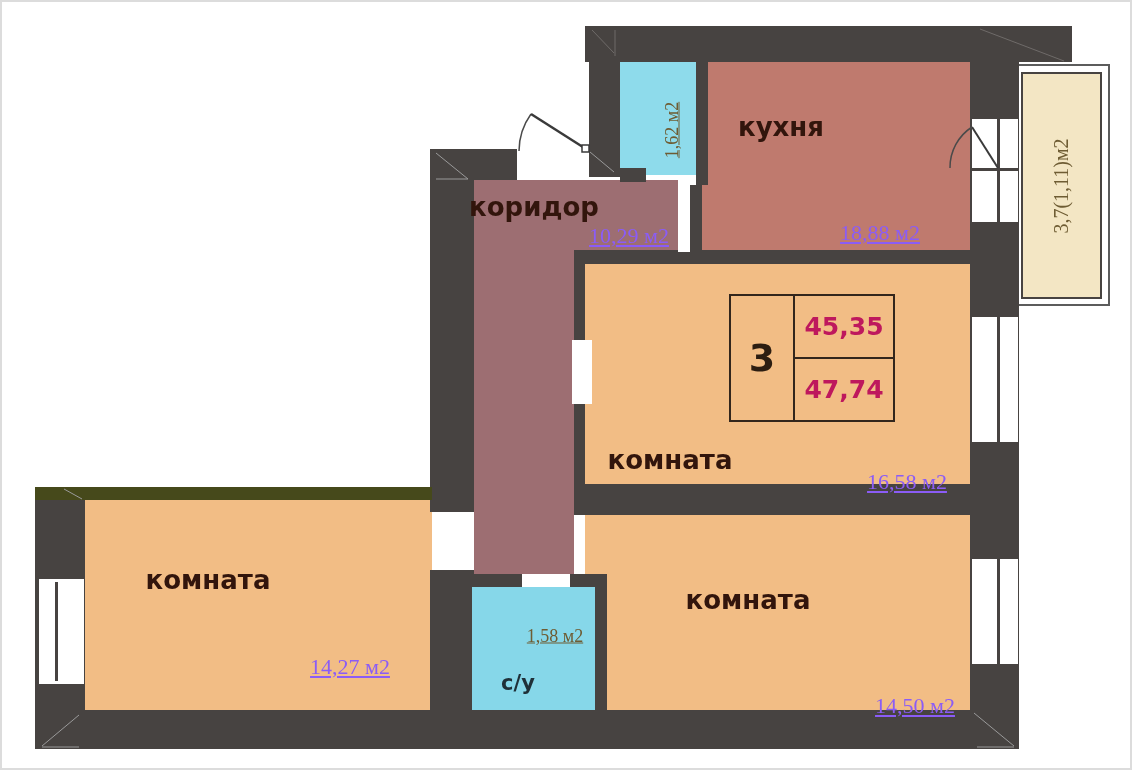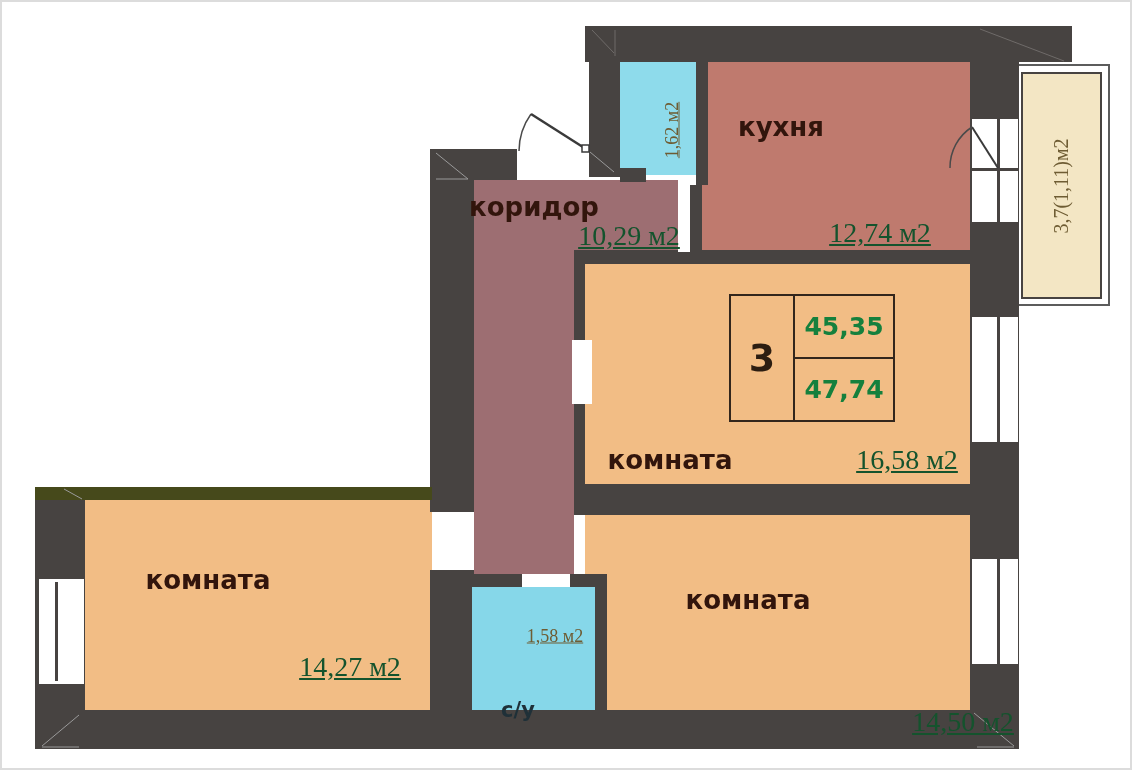--- a/index.html
+++ b/index.html
@@ -62,50 +62,50 @@
   .mull-h{background:#474341;height:3px;}
 
   
   .balcony-outer{left:1011px;top:62px;width:97px;height:242px;border:2px solid #5c5c5c;box-sizing:border-box;background:transparent;}
   .balcony-inner{left:1019px;top:70px;width:81px;height:227px;border:2px solid #474341;box-sizing:border-box;}
 
   
   .ctr{position:absolute;transform:translate(-50%,-50%);white-space:nowrap;z-index:6;text-align:right;}
   .ctr-v{position:absolute;transform:translate(-50%,-50%) rotate(-90deg);white-space:nowrap;z-index:6;}
   .room-name{font-family:"DejaVu Sans",sans-serif;font-weight:bold;font-size:26px;color:#32150c;letter-spacing:0;}
-  .area-txt{font-family:"Liberation Serif",serif;font-size:28px;color:#14532d;text-decoration:underline;}
+  .area-txt{font-family:"Liberation Serif",serif;font-size:22px;color:#8b5cf6;text-decoration:underline;}
   .area-txt-sm{font-family:"Liberation Serif",serif;font-size:18px;color:#6e5c33;text-decoration:underline;}
   .area-txt-nl{font-family:"Liberation Serif",serif;font-size:20px;color:#6e5c33;}
   .bath-name{font-family:"DejaVu Sans",sans-serif;font-weight:bold;font-size:21px;color:#1f3038;}
 
   .p-name-kitchen{left:779px;top:125px;}
   .p-area-kitchen{left:878px;top:231px;}
   .p-name-corridor{left:532px;top:205px;}
   .p-area-corridor{left:627px;top:234px;}
   .p-name-room-top{left:668px;top:458px;}
-  .p-area-room-top{left:905px;top:458px;}
+  .p-area-room-top{left:905px;top:480px;}
   .p-name-room-left{left:206px;top:578px;}
   .p-area-room-left{left:348px;top:665px;}
   .p-name-room-right{left:746px;top:598px;}
-  .p-area-room-right{left:913px;top:720px;margin-left:48px;}
-  .p-name-bath{left:516px;top:681px;margin-top:27px;}
+  .p-area-room-right{left:913px;top:704px;}
+  .p-name-bath{left:516px;top:681px;}
   .p-area-bath{left:553px;top:634px;}
   .p-area-storage{left:670px;top:128px;}
   .p-area-balcony{left:1059px;top:184px;}
 
   
   .info-box{
     left:727px;top:292px;width:166px;height:128px;z-index:6;
     border:2px solid #33261c;box-sizing:border-box;display:flex;
   }
   .info-left{width:62px;border-right:2px solid #33261c;display:flex;align-items:center;justify-content:center;
     font-weight:bold;font-size:38px;color:#2c1d11;}
   .info-right{flex:1;display:flex;flex-direction:column;}
   .info-cell{flex:1;display:flex;align-items:center;justify-content:center;
-    font-weight:bold;font-size:25px;color:#15803d;border-bottom:2px solid #33261c;}
+    font-weight:bold;font-size:25px;color:#be185d;border-bottom:2px solid #33261c;}
   .info-cell:last-child{border-bottom:none;}
 
   .overlay{position:absolute;left:0;top:0;width:1132px;height:770px;z-index:5;pointer-events:none;}
   .z1{z-index:1;} .z2{z-index:2;} .z3{z-index:3;}
 </style>
 </head>
 <body>
 
 <div class="screen">
 
@@ -173,21 +173,21 @@
     <line x1="613" y1="28" x2="613" y2="54" stroke="#6f6b69" stroke-width="1"></line>
     <line x1="978" y1="27" x2="1062" y2="59" stroke="#6f6b69" stroke-width="1"></line>
     <line x1="40" y1="744" x2="77" y2="713" stroke="#9a9a9a" stroke-width="1"></line>
     <line x1="40" y1="745" x2="77" y2="745" stroke="#9a9a9a" stroke-width="1"></line>
     <line x1="972" y1="711" x2="1012" y2="744" stroke="#9a9a9a" stroke-width="1"></line>
     <line x1="975" y1="745" x2="1012" y2="745" stroke="#9a9a9a" stroke-width="1"></line>
     <line x1="62" y1="487" x2="80" y2="497" stroke="#9a9a9a" stroke-width="1"></line>
   </svg>
 
   <span class="ctr room-name p-name-kitchen">кухня</span>
-  <span class="ctr area-txt p-area-kitchen">12,74 м2</span>
+  <span class="ctr area-txt p-area-kitchen">18,88 м2</span>
 
   <span class="ctr room-name p-name-corridor">коридор</span>
   <span class="ctr area-txt p-area-corridor">10,29 м2</span>
 
   <span class="ctr room-name p-name-room-top">комната</span>
   <span class="ctr area-txt p-area-room-top">16,58 м2</span>
 
   <span class="ctr room-name p-name-room-left">комната</span>
   <span class="ctr area-txt p-area-room-left">14,27 м2</span>
 

